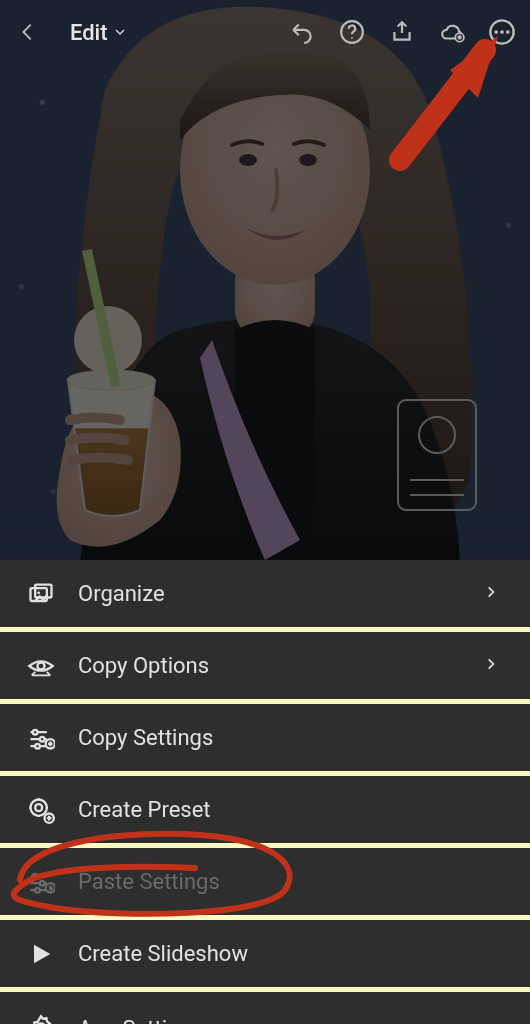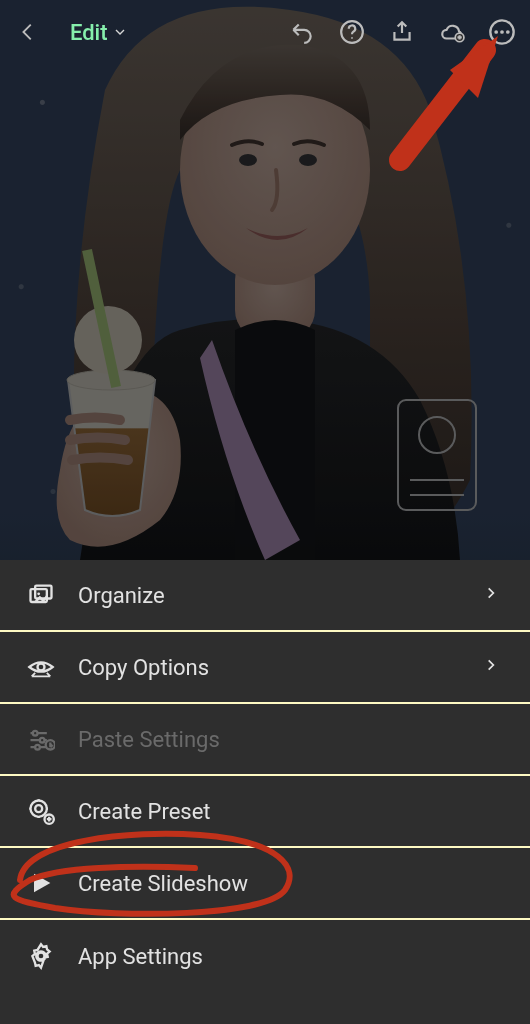--- a/index.html
+++ b/index.html
@@ -57,21 +57,21 @@
     }
     .tb-left, .tb-right {
       display: flex;
       align-items: center;
       gap: 10px;
     }
     .tb-right { margin-left: auto; gap: 22px; }
     .tb-edit {
       display: flex;
       align-items: center;
-      color: #86efac;
+      color: #e5e5e5;
       font-size: 22px;
       font-weight: 500;
       margin-left: 18px;
       gap: 4px;
     }
     .tb-icon {
       width: 28px; height: 28px;
       display: flex;
       align-items: center;
       justify-content: center;
@@ -88,21 +88,21 @@
       top: 560px;
       bottom: 0;
       background: #2e2e2e;
     }
     .menu-item {
       display: flex;
       align-items: center;
       height: 72px;
       padding: 0 26px;
       gap: 22px;
-      border-bottom: 2px solid #fef9c3;
+      border-bottom: 5px solid #fef9c3;
     }
     .menu-item:last-child { border-bottom: none; }
     .mi-icon {
       width: 30px; height: 30px;
       display: flex;
       align-items: center;
       justify-content: center;
     }
     .mi-icon svg { width: 28px; height: 28px; stroke: #e2e2e2; fill: none; stroke-width: 2; }
     .mi-label {
@@ -275,46 +275,59 @@
             <circle cx="12" cy="12" r="3"></circle>
             <path d="M4 20 H20 M4 20 L7 17 M20 20 L17 17" stroke-width="1.6"></path>
           </svg>
       </div>
       <div class="mi-label">Copy Options</div>
       <div class="mi-chevron"><svg viewBox="0 0 24 24">
             <polyline points="8 4 16 12 8 20"></polyline>
           </svg></div>
     </div>
 
+    <div class="menu-item">
+      <div class="mi-icon">
+        <svg viewBox="0 0 24 24">
+            <path d="M3 7 H17 M3 13 H17 M3 19 H17"></path>
+            <circle cx="7" cy="7" r="2" fill="#2e2e2e"></circle>
+            <circle cx="13" cy="13" r="2" fill="#2e2e2e"></circle>
+            <circle cx="9" cy="19" r="2" fill="#2e2e2e"></circle>
+            <circle cx="20" cy="17" r="4" fill="#2e2e2e"></circle>
+            <path d="M20 15 v4 M18 17 h4"></path>
+          </svg>
+      </div>
+      <div class="mi-label">Copy Settings</div>
+    </div>
+
+    <div class="menu-item">
+      <div class="mi-icon">
+        <svg viewBox="0 0 24 24">
+            <circle cx="10" cy="10" r="7"></circle>
+            <circle cx="10" cy="10" r="3"></circle>
+            <path d="M10 3 v-1 M10 18 v-1 M3 10 h-1 M18 10 h-1"></path>
+            <circle cx="19" cy="19" r="4" fill="#2e2e2e"></circle>
+            <path d="M19 17 v4 M17 19 h4"></path>
+          </svg>
+      </div>
+      <div class="mi-label">Create Preset</div>
+    </div>
 
     <div class="menu-item disabled">
       <div class="mi-icon">
         <svg viewBox="0 0 24 24">
             <path d="M3 7 H17 M3 13 H17 M3 19 H17"></path>
             <circle cx="7" cy="7" r="2" fill="#2e2e2e"></circle>
             <circle cx="13" cy="13" r="2" fill="#2e2e2e"></circle>
             <circle cx="9" cy="19" r="2" fill="#2e2e2e"></circle>
             <circle cx="20" cy="17" r="4" fill="#2e2e2e"></circle>
             <path d="M20 15 v4 M22 17 l-2 2"></path>
           </svg>
       </div>
       <div class="mi-label">Paste Settings</div>
-    </div>
-
-    <div class="menu-item">
-      <div class="mi-icon">
-        <svg viewBox="0 0 24 24">
-            <circle cx="10" cy="10" r="7"></circle>
-            <circle cx="10" cy="10" r="3"></circle>
-            <path d="M10 3 v-1 M10 18 v-1 M3 10 h-1 M18 10 h-1"></path>
-            <circle cx="19" cy="19" r="4" fill="#2e2e2e"></circle>
-            <path d="M19 17 v4 M17 19 h4"></path>
-          </svg>
-      </div>
-      <div class="mi-label">Create Preset</div>
     </div>
 
     <div class="menu-item">
       <div class="mi-icon">
         <svg viewBox="0 0 24 24">
             <polygon points="6 4 20 12 6 20" fill="#e2e2e2" stroke="none"></polygon>
           </svg>
       </div>
       <div class="mi-label">Create Slideshow</div>
     </div>

